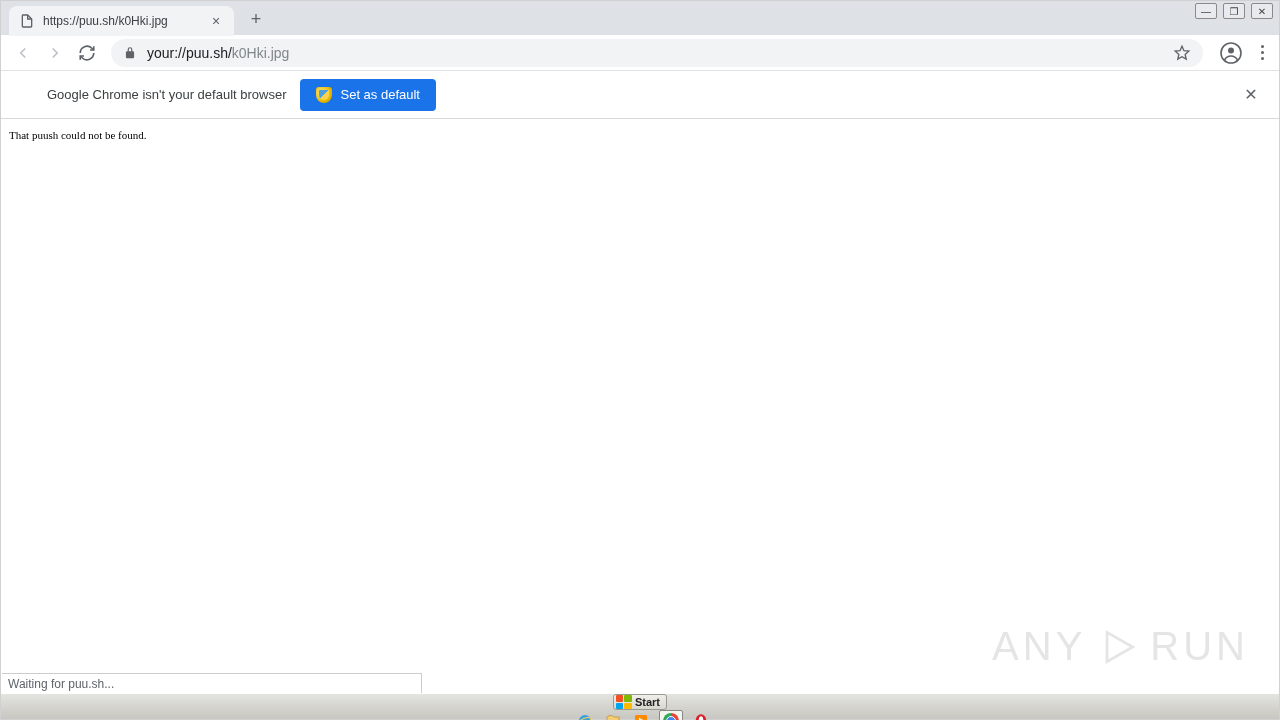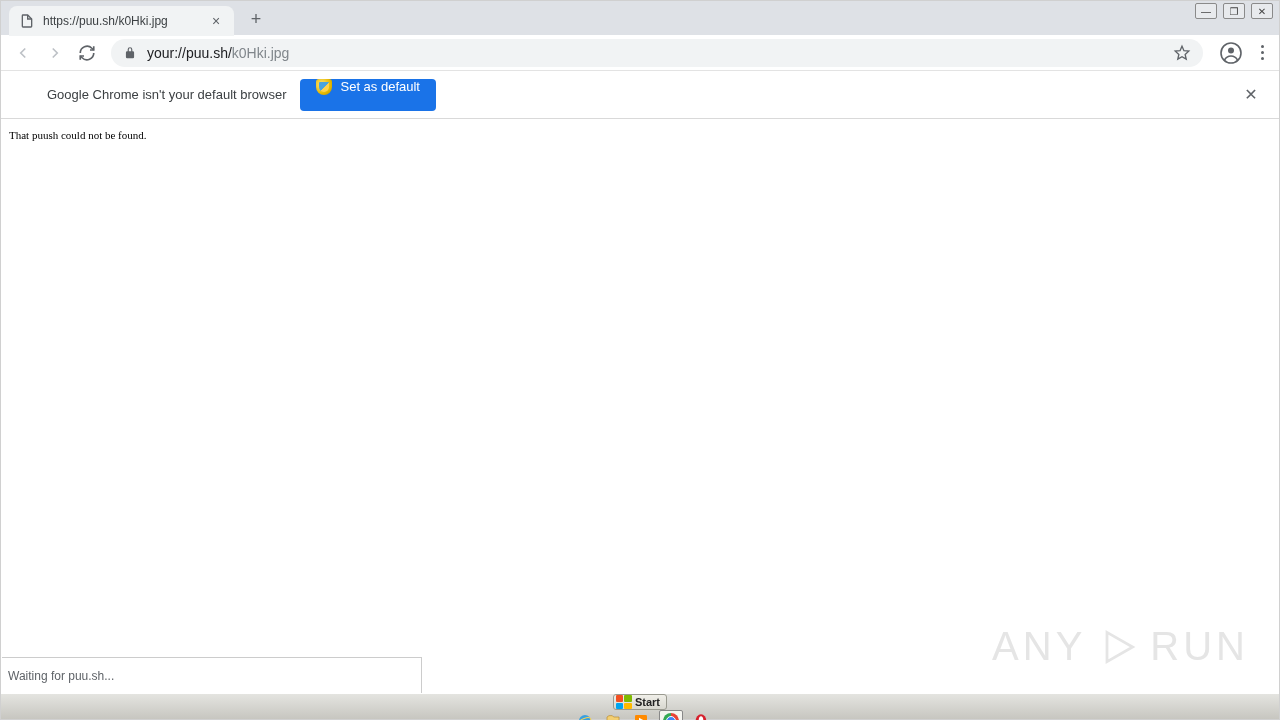--- a/index.html
+++ b/index.html
@@ -31,29 +31,29 @@
   .omnibox-star { color: #5f6368; width: 18px; height: 18px; }
   .toolbar-right { display: flex; align-items: center; gap: 10px; margin-left: 6px; }
   .profile-icon { width: 24px; height: 24px; color: #5f6368; }
   .menu-icon { width: 18px; height: 18px; color: #5f6368; display: flex; flex-direction: column; justify-content: center; align-items: center; gap: 3px; }
   .menu-dot { width: 3px; height: 3px; border-radius: 50%; background: #5f6368; }
   
   
   .infobar { height: 48px; background: #fff; border-bottom: 1px solid #d9d9d9; display: flex; align-items: center; padding: 0 16px; font-size: 13px; color: #3c4043; }
   .infobar-icon { width: 18px; height: 18px; margin-right: 12px; }
   .infobar-text { margin-right: 14px; }
-  .infobar-btn { background: #1a73e8; color: #fff; border: none; border-radius: 4px; height: 32px; padding: 0 16px; font-size: 13px; display: flex; gap: 8px; cursor: pointer; }
+  .infobar-btn { background: #1a73e8; color: #fff; border: none; border-radius: 4px; height: 32px; padding: 0 16px; font-size: 13px; display: flex; align-items: center; gap: 8px; cursor: pointer; }
   .infobar-btn-icon { width: 16px; height: 16px; }
   .infobar-close { margin-left: auto; width: 24px; height: 24px; display: flex; align-items: center; justify-content: center; color: #5f6368; font-size: 16px; cursor: pointer; }
   
   
   .content { padding: 10px 8px; font-family: "Times New Roman", serif; font-size: 11px; color: #000; }
   
   
-  .status-bar { position: absolute; bottom: 26px; left: 1px; background: #fff; border: 1px solid #ccc; border-left: none; border-bottom: none; height: 36px; width: 420px; font-size: 12px; color: #5f6368; padding: 2px 6px; display: flex; align-items: center; }
+  .status-bar { position: absolute; bottom: 26px; left: 1px; background: #fff; border: 1px solid #ccc; border-left: none; border-bottom: none; height: 20px; width: 420px; font-size: 12px; color: #5f6368; padding: 2px 6px; display: flex; align-items: center; }
   
   
   .watermark { position: absolute; right: 30px; bottom: 50px; color: #e5e5e5; font-family: Arial, sans-serif; font-size: 40px; font-weight: 300; letter-spacing: 4px; display: flex; align-items: center; gap: 10px; pointer-events: none; }
   .watermark svg { width: 44px; height: 44px; }
   
   
   .taskbar { position: absolute; bottom: 0; left: 0; right: 0; height: 26px; background: linear-gradient(#e4e4e0, #c7c6c0); border-top: 1px solid #fff; display: flex; align-items: center; font-size: 11px; flex-direction: column; }
   .start-btn { height: 22px; margin: 0 4px; padding: 0 6px 0 2px; background: linear-gradient(#f0efe9, #d8d7cf); border: 1px solid #9a9a90; border-radius: 3px; display: flex; align-items: center; gap: 3px; font-weight: bold; color: #222; cursor: pointer; font-family: Tahoma, sans-serif; font-size: 11px; }
   .start-flag { width: 16px; height: 14px; display: grid; grid-template-columns: 1fr 1fr; grid-template-rows: 1fr 1fr; gap: 1px; }
   .sf { border-radius: 1px; }

